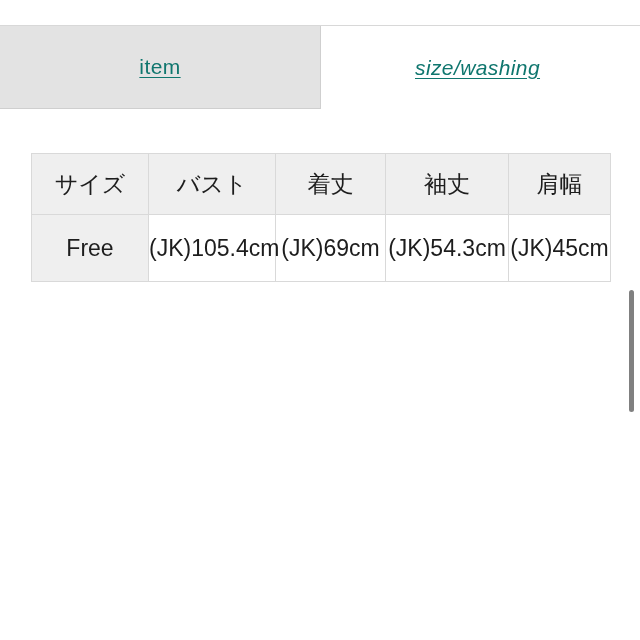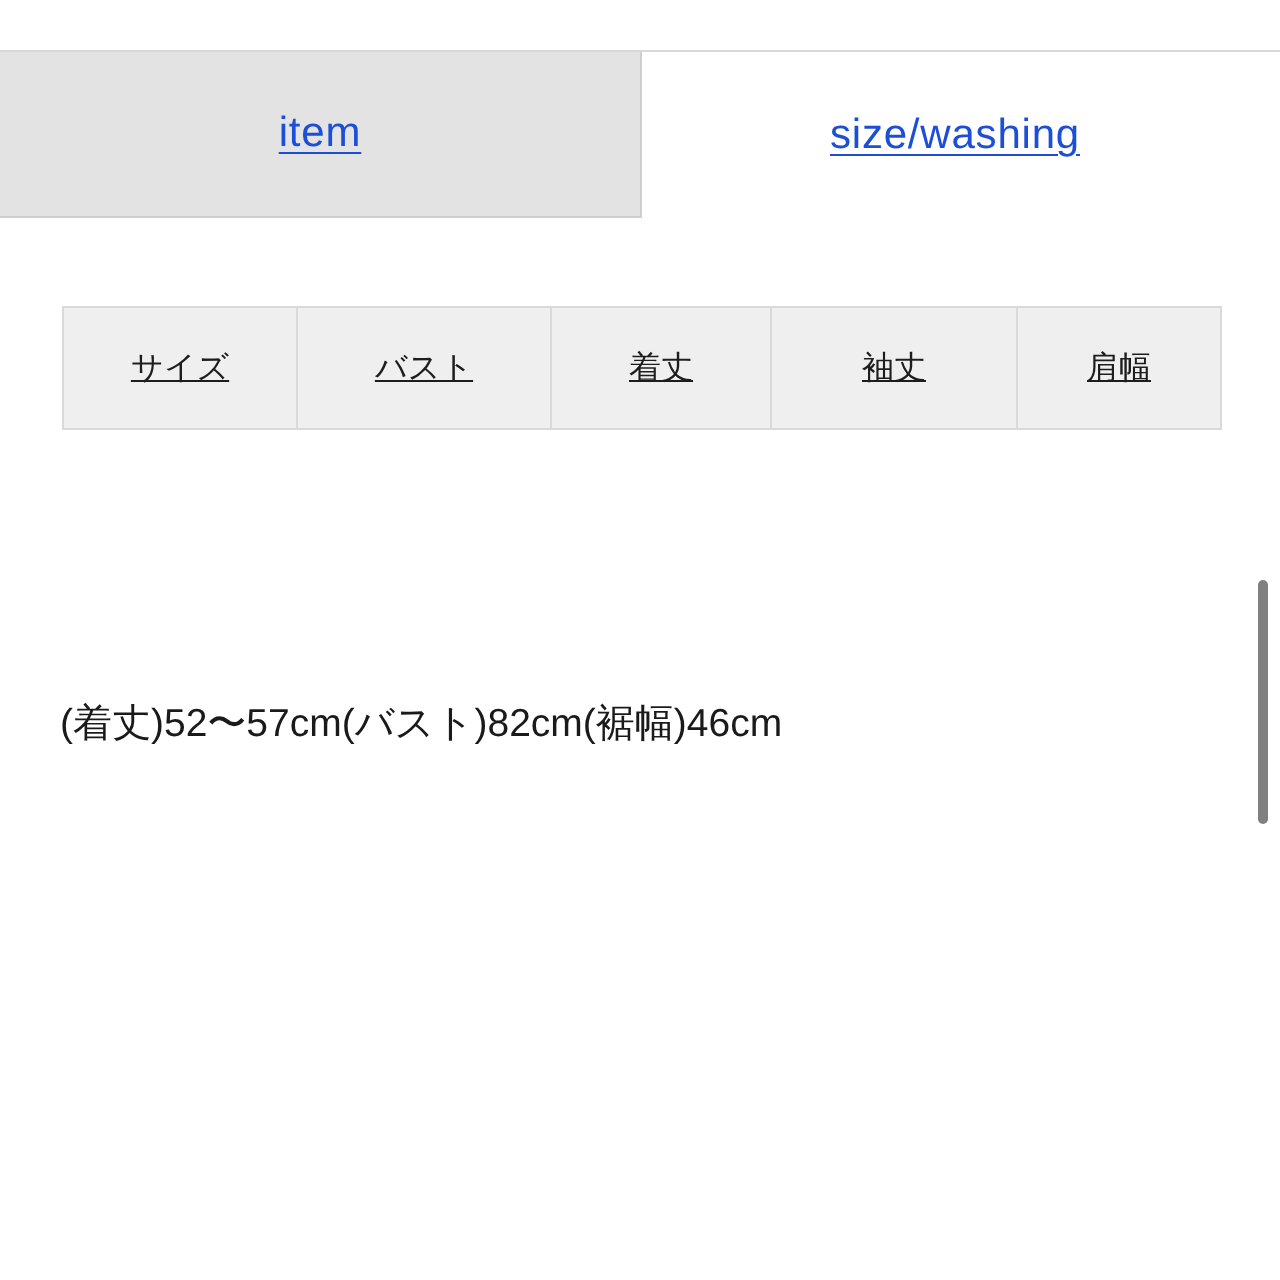--- a/index.html
+++ b/index.html
@@ -39,47 +39,47 @@
     left: 0;
     width: 321px;
     background: #e3e3e3;
     border-right: 1px solid #cfcfcf;
     border-bottom: 1px solid #cfcfcf;
   }
   .tab-size {
     left: 321px;
     width: 313px;
     background: #ffffff;
+    font-style: italic;
   }
   .tab-label {
     font-size: 21px;
     letter-spacing: 0.4px;
-    color: #1d4ed8;
+    color: #0f766e;
     text-decoration: underline;
     text-underline-offset: 3px;
     text-decoration-thickness: 1px;
   }
 
   
   .size-table {
     position: absolute;
     left: 31px;
     top: 153px;
     width: 579px;
     border-collapse: collapse;
     table-layout: fixed;
   }
   .size-table td {
     border: 1px solid #d9d9d9;
     text-align: center;
     vertical-align: middle;
-    font-size: 16px;
+    font-size: 23px;
     color: #1d1d1d;
     padding: 0;
-    text-decoration: underline;
   }
   .size-table tr.head td {
     height: 60px;
     background: #efefef;
   }
   .size-table tr.body td {
     height: 66px;
     background: #ffffff;
   }
   .size-table tr.body td.sizecell {
@@ -146,25 +146,31 @@
       <col class="col-4">
   </colgroup>
   <tbody>
     <tr class="head">
       <td>サイズ</td>
       <td>バスト</td>
       <td>着丈</td>
       <td>袖丈</td>
       <td>肩幅</td>
     </tr>
+    <tr class="body">
+      <td class="sizecell">Free</td>
+      <td>(JK)105.4cm</td>
+      <td>(JK)69cm</td>
+      <td>(JK)54.3cm</td>
+      <td>(JK)45cm</td>
+    </tr>
   </tbody>
 </table>
 
 <div class="desc">
-  <span class="line">(着丈)52〜57cm(バスト)82cm(裾幅)46cm</span>
 
   <span class="spacer"></span>
 
   
   
   
   
   
   
   

